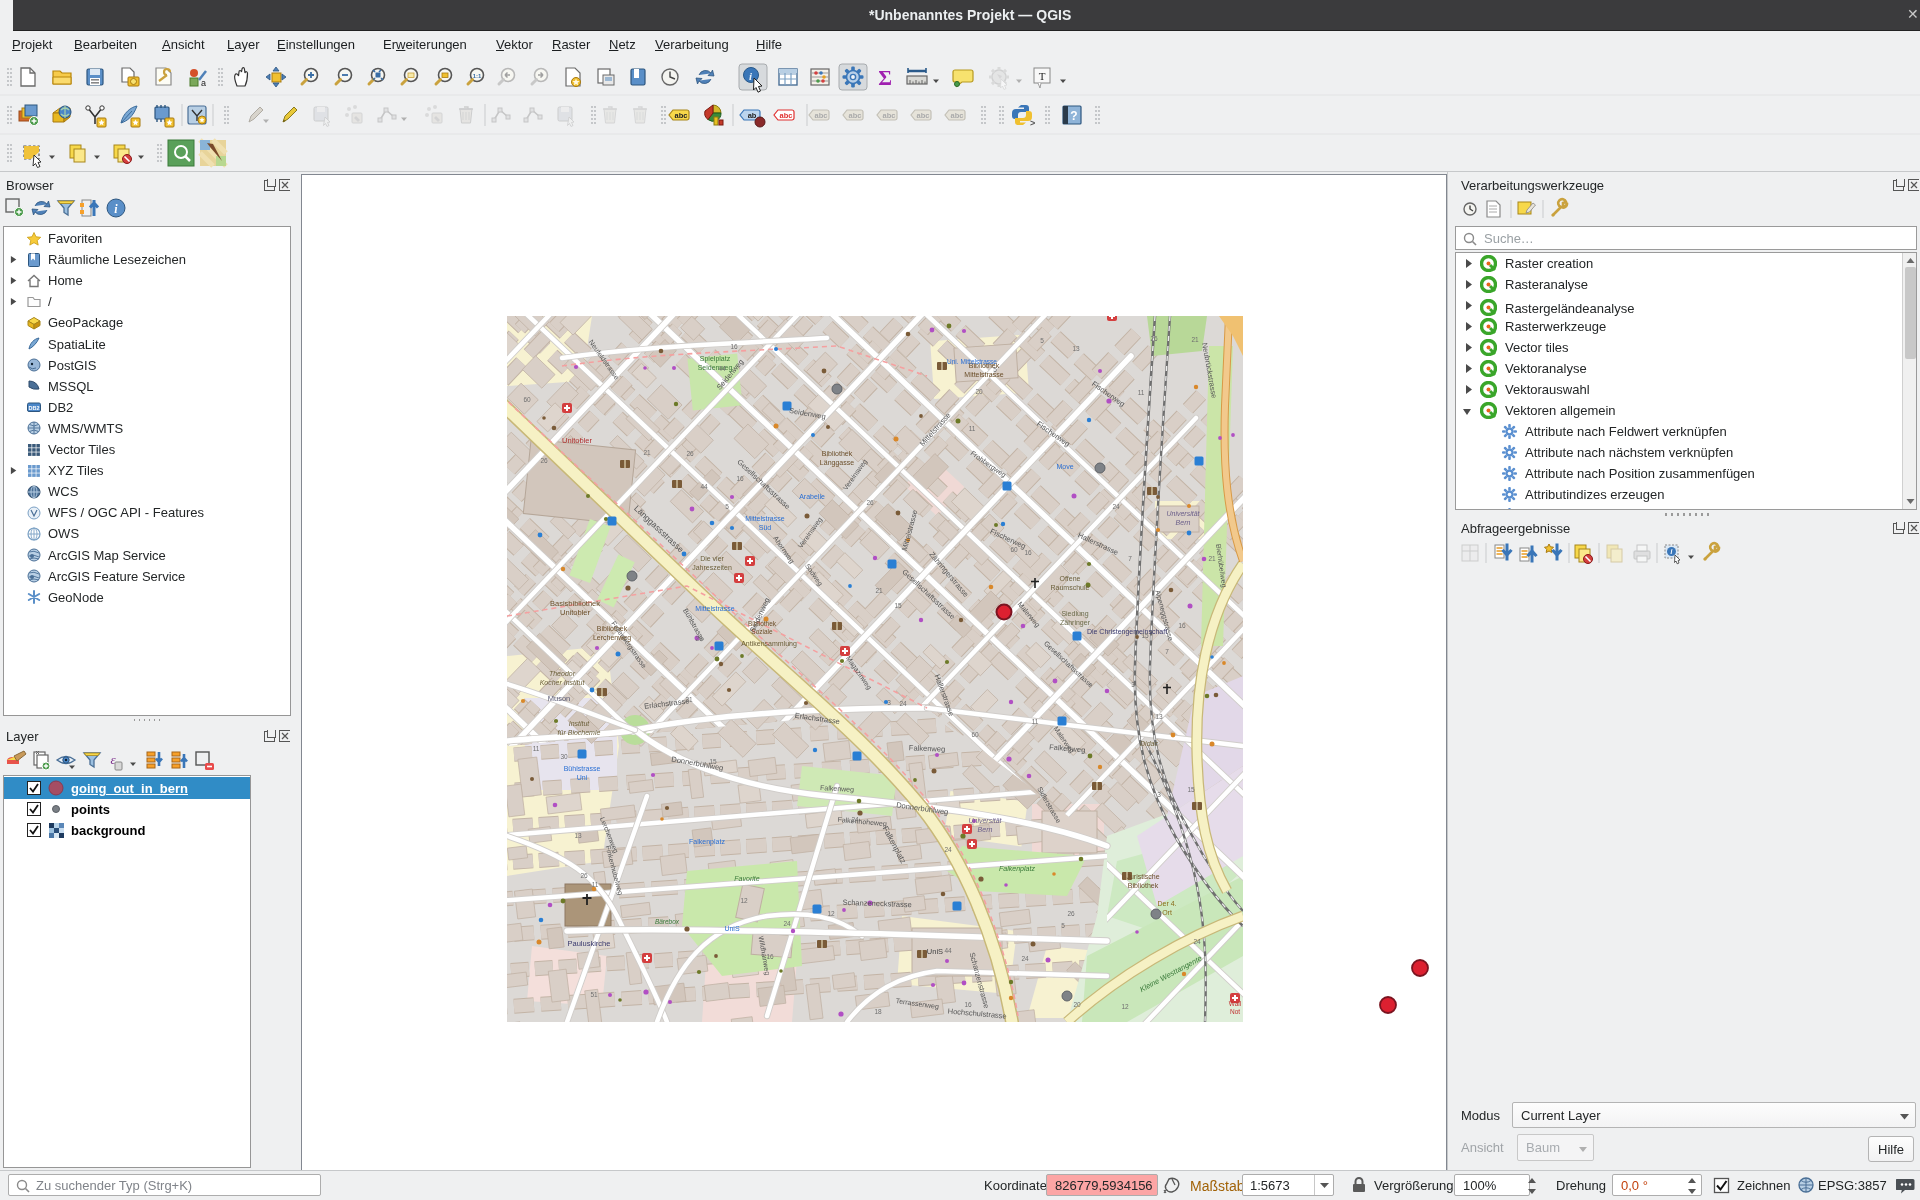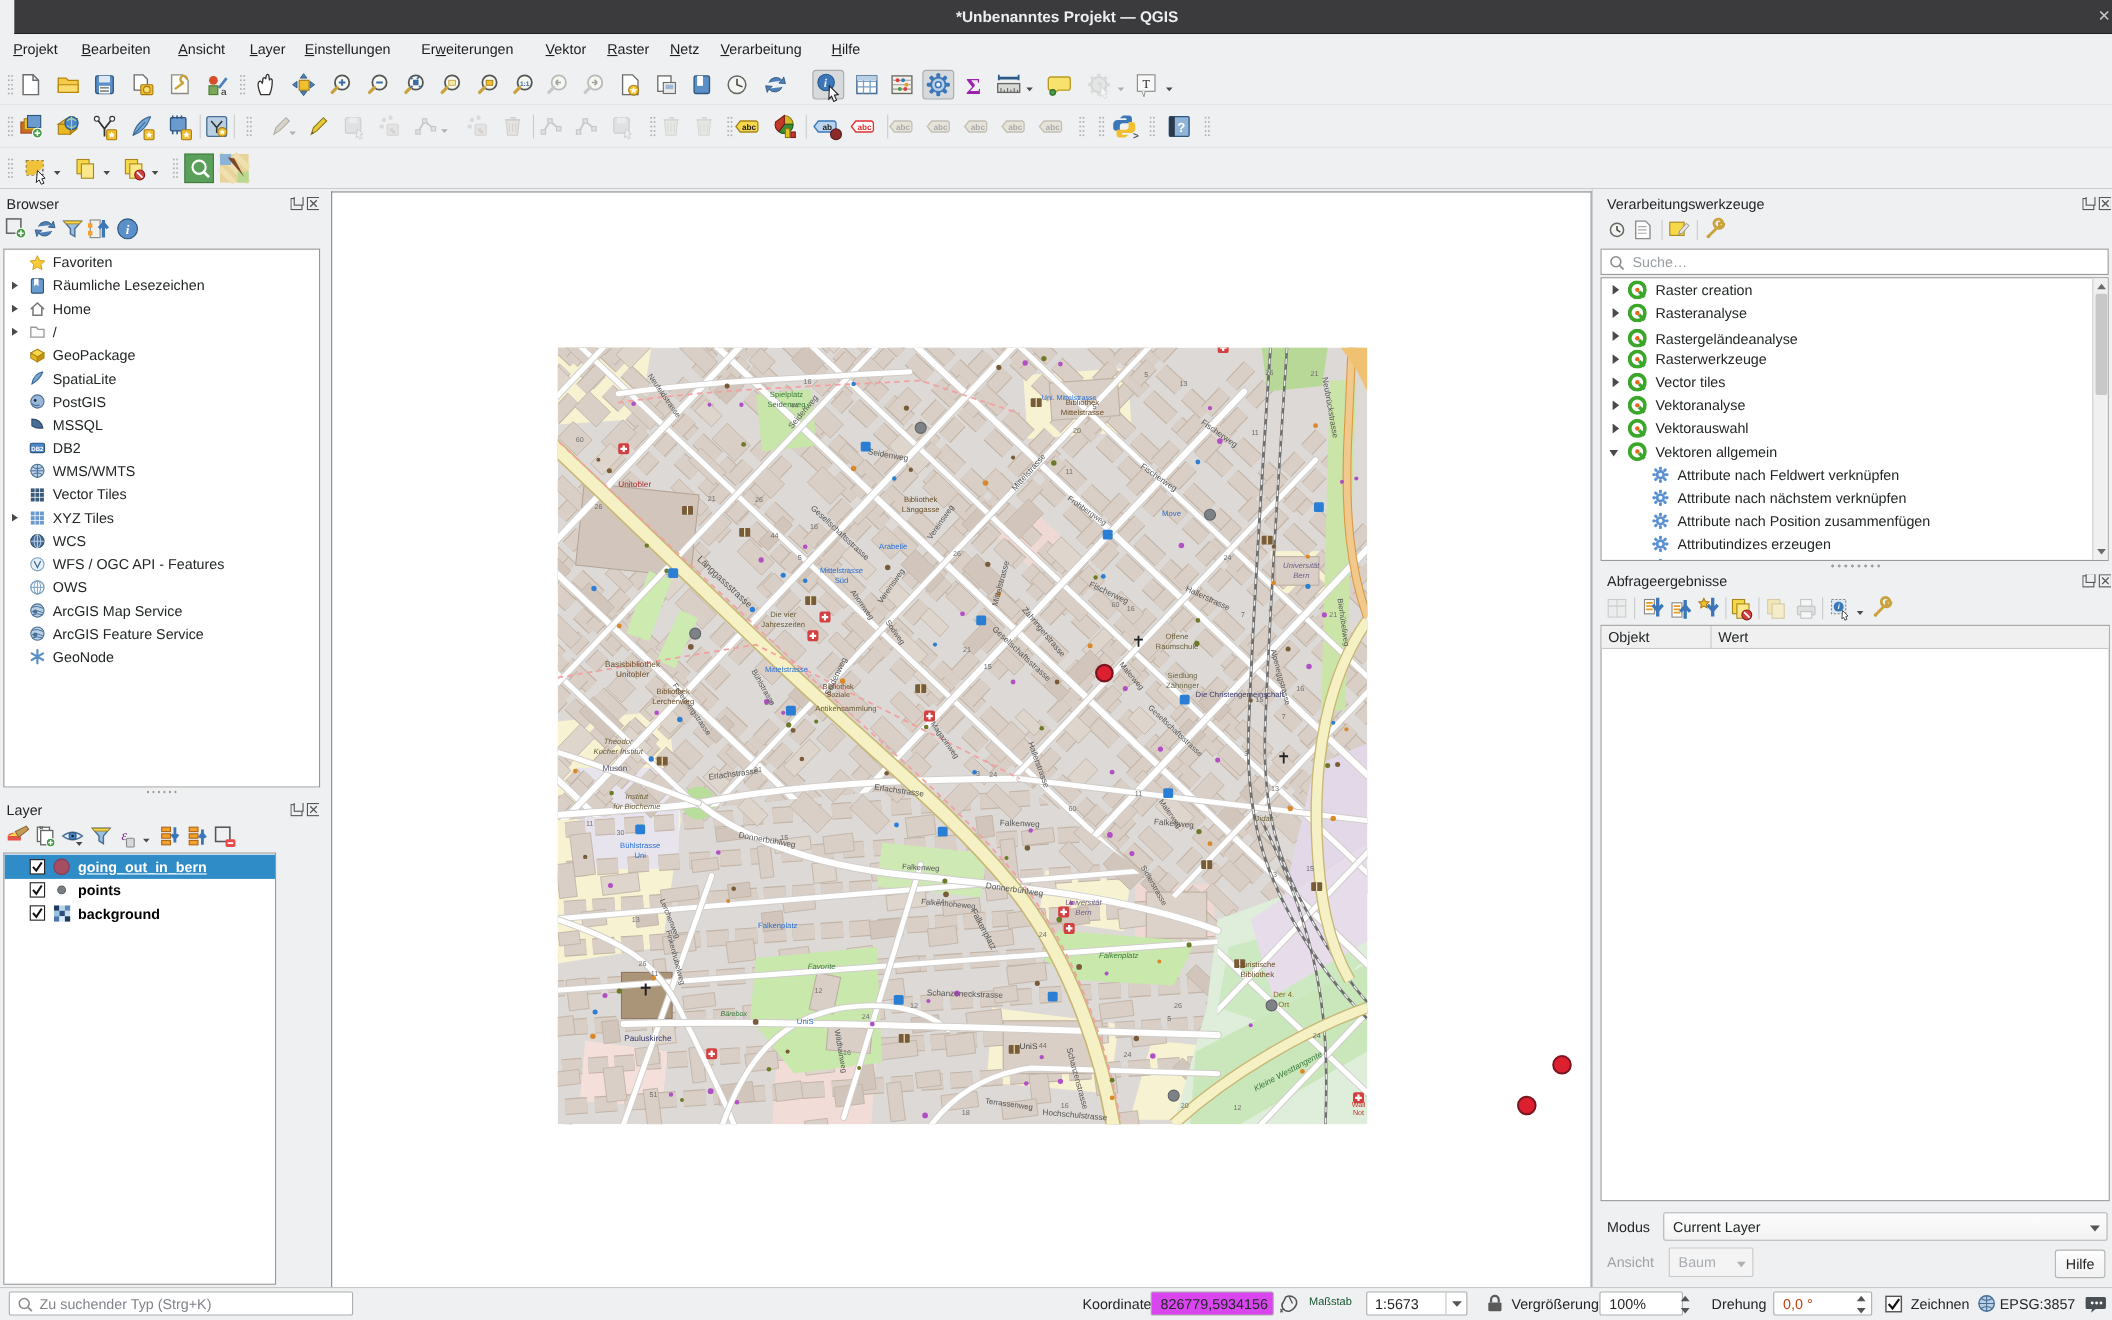--- a/index.html
+++ b/index.html
@@ -1939,27 +1939,20 @@
         <circle cx="-1.5" cy="-1.5" r="4.5" fill="#3a76b8"></circle>
         <text x="-1.5" y="1" font-size="6.5" fill="#fff" text-anchor="middle" font-style="italic" font-weight="bold">i</text>
         <path d="M2,2 l5,5 -2,0.5 1,2.5 -1.8,0.8 -1.2,-2.8 -1.5,1.5 z" fill="#fff" stroke="#222" stroke-width="0.7"></path>
       </g>
       <path d="M235,16.5 h6 l-3,3.5 z" fill="#4a4a4a"></path>
       <g transform="translate(258,14)">
         <path d="M-6,6 L2,-2 M2,-2 a4,4 0 1 1 5,-5 l-3,1 0,3 3,0 1,-3 a4,4 0 0 1 -6,4" fill="none" stroke="#caa23e" stroke-width="2.6" stroke-linecap="round"></path>
         <circle cx="-6" cy="6" r="1.6" fill="#caa23e"></circle>
       </g>
     </svg>
-    <div class="abs" style="left:2px;top:396px;width:463px;height:524px;border:1px solid #9a9a9a;background:#fff">
-<div class="abs" style="left:0;top:0;width:461px;height:21px;background:#f0f0f1;border-bottom:1px solid #c8c8c8">
-<div class="abs" style="left:6px;top:3px;font-size:13px;color:#232627">Objekt</div>
-<div class="abs" style="left:99px;top:0;width:1px;height:21px;background:#c8c8c8"></div>
-<div class="abs" style="left:106px;top:3px;font-size:13px;color:#232627">Wert</div>
-</div>
-    </div>
     <div class="abs" style="left:8px;top:936px;font-size:13px;color:#232627">Modus</div>
 <div class="abs" style="left:59px;top:930px;width:404px;height:26px;background:linear-gradient(#fdfdfd,#f3f3f4);border:1px solid #b4b4b4;border-radius:2px">
 <div class="abs" style="left:8px;top:5px;font-size:13px;color:#232627">Current Layer</div>
 <svg class="abs" style="left:386px;top:10px" width="12" height="8">
         <path d="M1,1 h9 l-4.5,5.5 z" fill="#555"></path>
       </svg>
     </div>
 <div class="abs" style="left:8px;top:968px;font-size:13px;color:#a0a4a8">Ansicht</div>
 <div class="abs" style="left:64px;top:962px;width:77px;height:27px;background:#f4f4f5;border:1px solid #c8c8c8;border-radius:2px">
 <div class="abs" style="left:8px;top:5px;font-size:13px;color:#a8acb0">Baum</div>
@@ -1974,29 +1967,29 @@
 <div class="abs" style="left:1447px;top:172px;width:1px;height:998px;background:#c6c8ca"></div>
 <div class="abs" style="left:0;top:1170px;width:1920px;height:30px;background:#eff0f1;border-top:1px solid #c6c8ca">
     <div class="abs" style="left:8px;top:3px;width:313px;height:22px;background:#fff;border:1px solid #adadad;border-radius:2px">
 <svg class="abs" style="left:6px;top:3px" width="16" height="16">
         <circle cx="7" cy="7" r="4.5" fill="none" stroke="#8a8a8a" stroke-width="1.4"></circle>
         <path d="M10.5,10.5 l3.5,3.5" stroke="#8a8a8a" stroke-width="1.6"></path>
       </svg>
 <div class="abs" style="left:27px;top:3px;font-size:13px;color:#80848a">Zu suchender Typ (Strg+K)</div>
     </div>
     <div class="abs" style="left:984px;top:7px;font-size:13px;color:#232627">Koordinate</div>
-    <div class="abs" style="left:1046px;top:3px;width:112px;height:22px;background:#d946ef;border:1px solid #adadad;border-radius:2px">
+    <div class="abs" style="left:1046px;top:3px;width:112px;height:22px;background:#fca5a5;border:1px solid #adadad;border-radius:2px">
       <div class="abs" style="left:8px;top:3px;font-size:13px;color:#232627">826779,5934156</div>
     </div>
     <svg class="abs" style="left:1163px;top:5px" width="20" height="20">
       <path d="M6,3 q4,-2 8,1 q3,3 1,7 q-2,4 -6,5 q-4,0.5 -6,-3 q-1.5,-3 0.5,-5 z" fill="none" stroke="#555" stroke-width="1.4"></path>
       <path d="M9,3 l3,6" stroke="#555" stroke-width="1.2"></path>
       <path d="M3,14 l-2,3 m2,0 l-2,-3" stroke="#555" stroke-width="1.1"></path>
     </svg>
-    <div class="abs" style="left:1190px;top:7px;font-size:10px;color:#14532d">Maßstab</div>
+    <div class="abs" style="left:1190px;top:7px;font-size:14px;color:#a16207">Maßstab</div>
     <div class="abs" style="left:1242px;top:3px;width:92px;height:22px;background:#fff;border:1px solid #adadad;border-radius:2px">
 <div class="abs" style="left:7px;top:3px;font-size:13px;color:#232627">1:5673</div>
 <div class="abs" style="left:71px;top:0;width:20px;height:20px;border-left:1px solid #c8c8c8"><svg width="20" height="20">
           <path d="M5,8 h9 l-4.5,5 z" fill="#555"></path>
         </svg></div>
     </div>
     <svg class="abs" style="left:1350px;top:5px" width="18" height="18">
       <rect x="3" y="8" width="12" height="8" rx="1" fill="#5a5a5a"></rect>
       <path d="M5.5,8 v-2.5 a3.5,3.5 0 0 1 7,0 V8" fill="none" stroke="#5a5a5a" stroke-width="2"></path>
     </svg>

